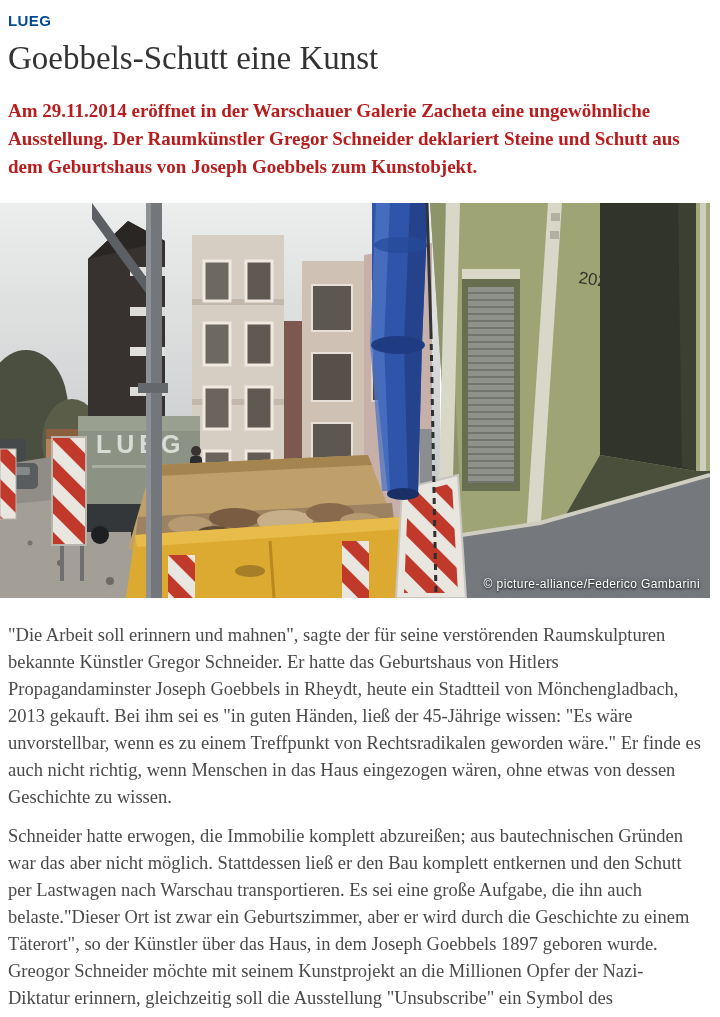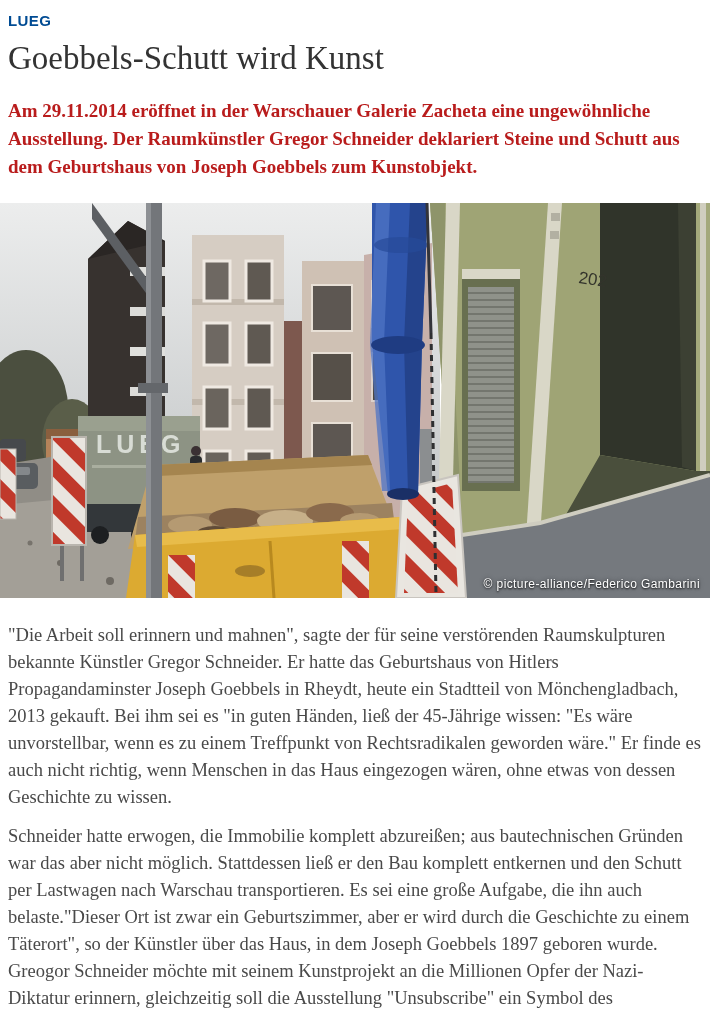--- a/index.html
+++ b/index.html
@@ -20,21 +20,21 @@
     letter-spacing:5px;fill:#dfe3dc;opacity:.92;}
   .hn-text{font-family:"Liberation Sans",sans-serif;font-size:17px;fill:#33342c;}
 </style>
 </head>
 <body>
 
 <article>
 
   <a href="#" class="category">LUEG</a>
 
-  <h1 class="headline">Goebbels-Schutt wird Kunst</h1>
+  <h1 class="headline">Goebbels-Schutt eine Kunst</h1>
 
   <p class="lead">Am 29.11.2014 eröffnet in der Warschauer Galerie Zacheta eine ungewöhnliche Ausstellung. Der Raumkünstler Gregor Schneider deklariert Steine und Schutt aus dem Geburtshaus von Joseph Goebbels zum Kunstobjekt.</p>
 
   <figure class="photo">
     <svg width="710" height="395" viewBox="0 0 710 395" xmlns="http://www.w3.org/2000/svg">
       <defs>
         <linearGradient id="sky" x1="0" y1="0" x2="0" y2="1">
           <stop offset="0" stop-color="#eceded"></stop>
           <stop offset="1" stop-color="#c5c8c9"></stop>
         </linearGradient>

